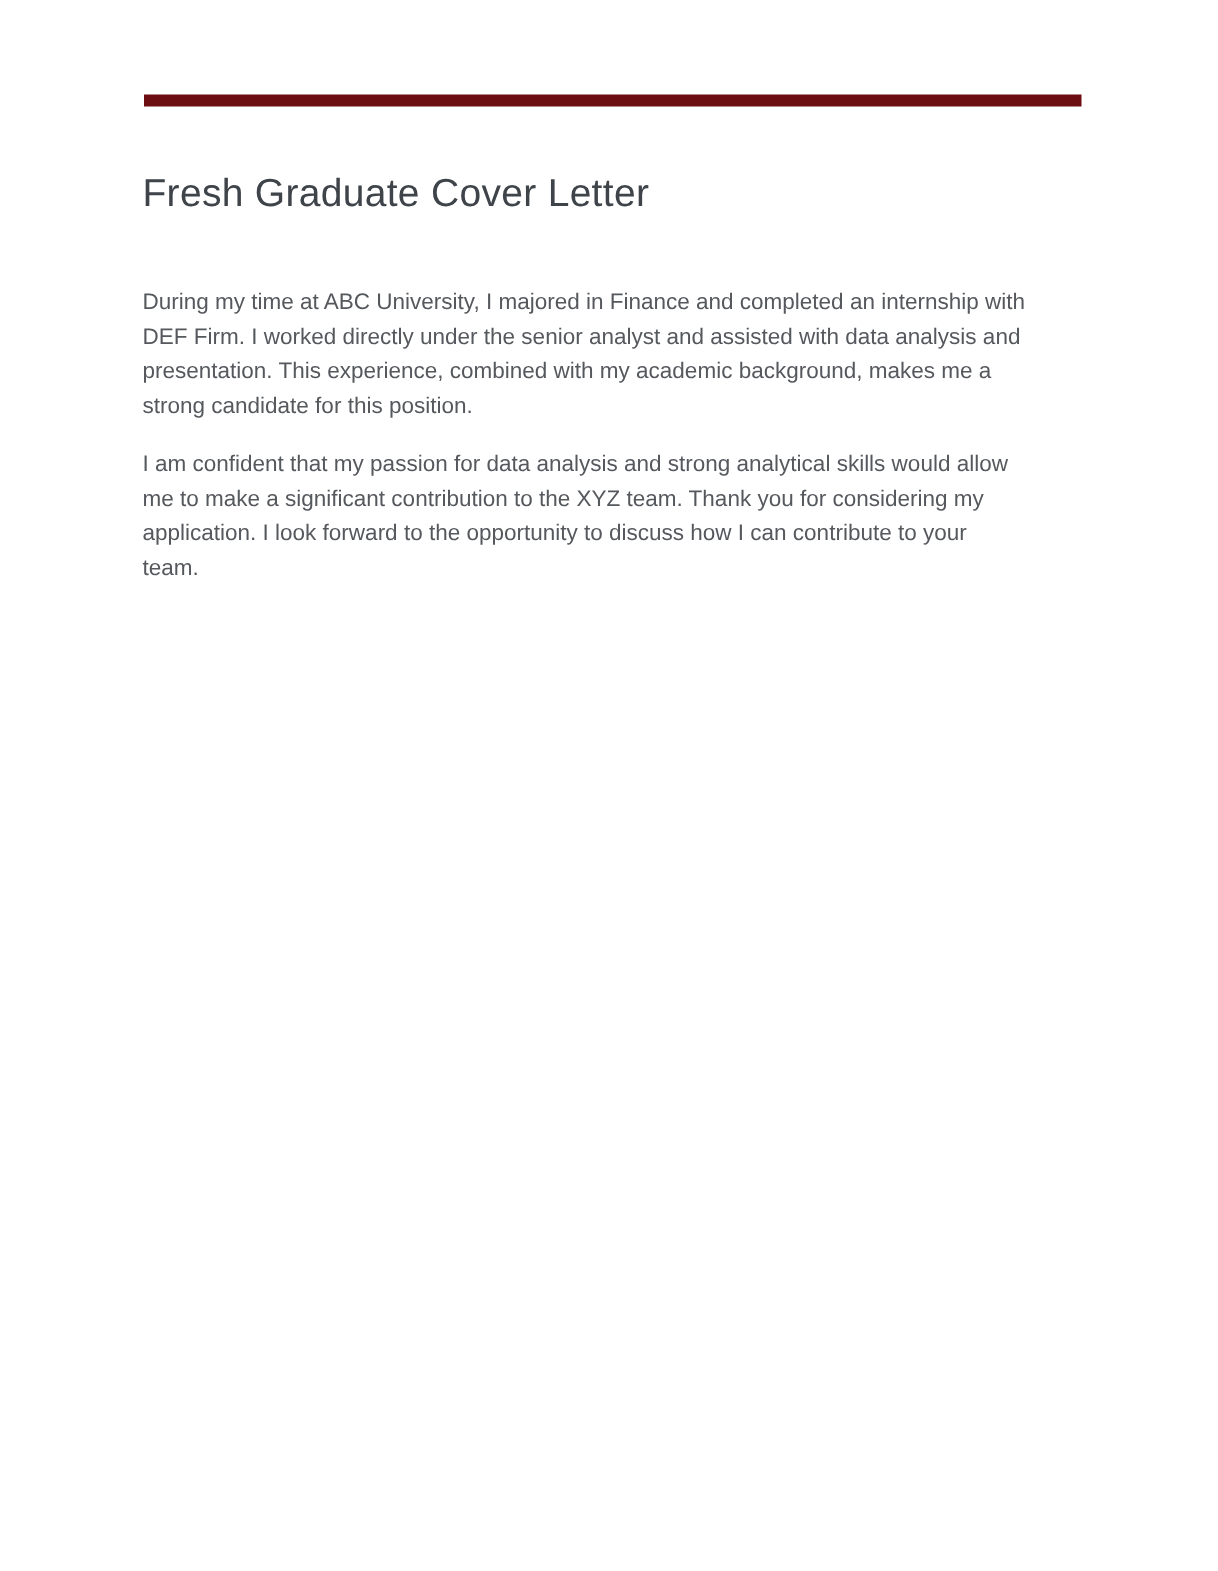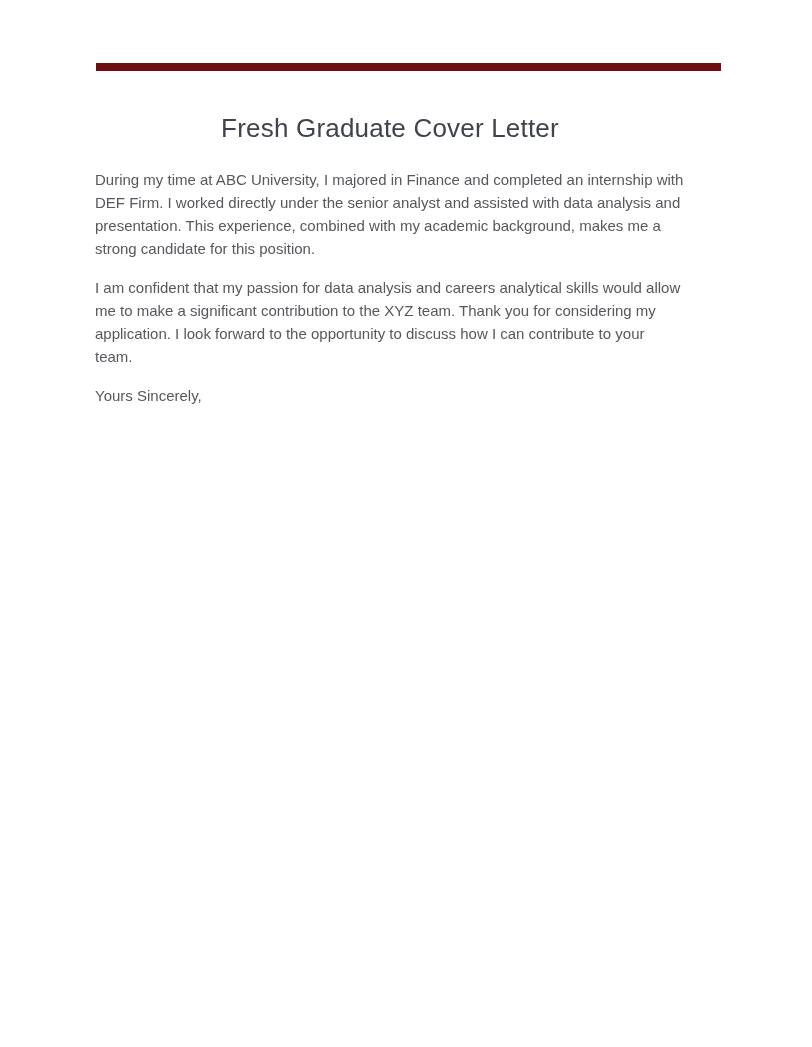--- a/index.html
+++ b/index.html
@@ -26,22 +26,21 @@
   .content {
     position: absolute;
     left: 95px;
     top: 110px;
     width: 590px;
   }
   .letter-title {
     font-size: 26px;
     font-weight: 400;
     color: #3f444a;
-    text-align: center;
-    margin: 0 0 22px 0;
+    margin: 0 0 44px 0;
     line-height: 36px;
     letter-spacing: 0.2px;
   }
   .para {
     font-size: 15px;
     line-height: 23px;
     color: #55585d;
     margin: 0 0 16px 0;
   }
   .closing-block {
@@ -59,20 +58,19 @@
   <div class="accent-bar" data-bind-style="background:page.accent_color" style="background: rgb(109, 13, 18);"></div>
 
   <div class="content">
 
     <h1 class="letter-title" data-bind="page.title">Fresh Graduate Cover Letter</h1>
 
 
 
     <p class="para" data-bind="letter.paragraphs.1">During my time at ABC University, I majored in Finance and completed an internship with DEF Firm. I worked directly under the senior analyst and assisted with data analysis and presentation. This experience, combined with my academic background, makes me a strong candidate for this position.</p>
 
-    <p class="para" data-bind="letter.paragraphs.2">I am confident that my passion for data analysis and careers analytical skills would allow me to make a significant contribution to the XYZ team. Thank you for considering my application. I look forward to the opportunity to discuss how I can contribute to your team.</p>
+    <p class="para" data-bind="letter.paragraphs.2">I am confident that my passion for data analysis and strong analytical skills would allow me to make a significant contribution to the XYZ team. Thank you for considering my application. I look forward to the opportunity to discuss how I can contribute to your team.</p>
 
     <div class="closing-block">
-      <div data-bind="letter.closing">Yours Sincerely,</div>
     </div>
 
   </div>
 </div>
 
 </body></html>

